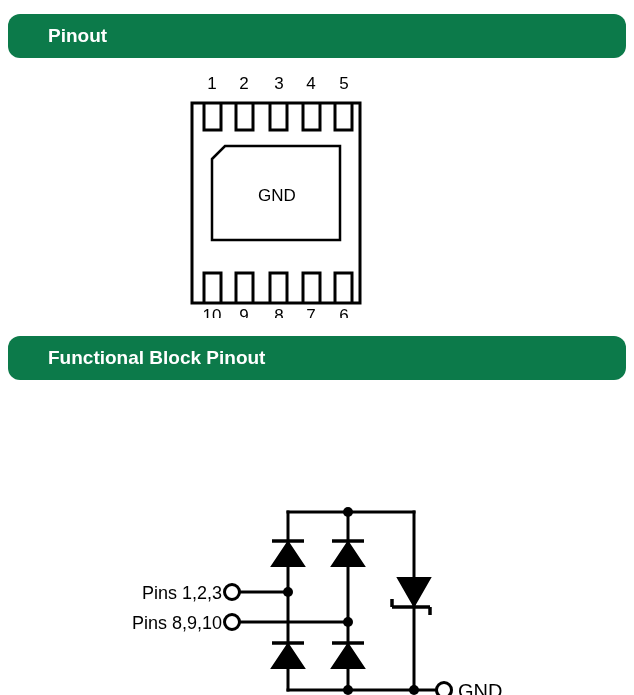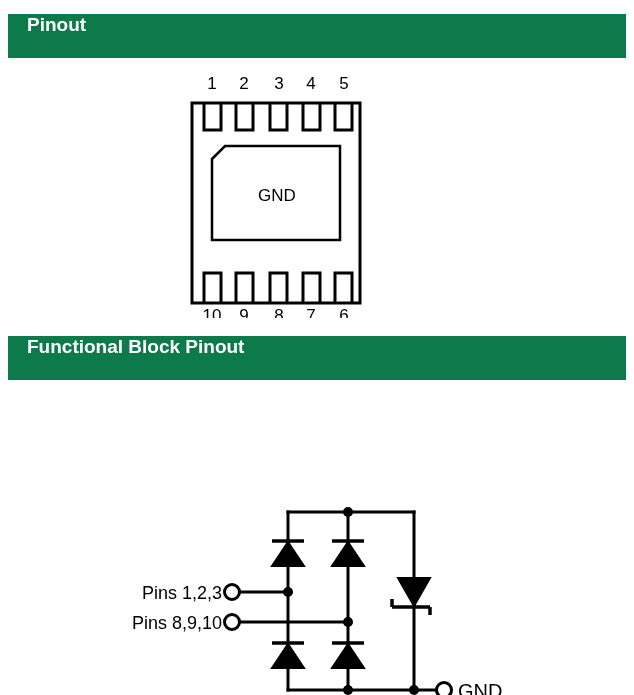--- a/index.html
+++ b/index.html
@@ -13,22 +13,24 @@
     font-family: "Liberation Sans", sans-serif;
     position: relative;
     overflow: hidden;
   }
   .section-header {
     background: #0c7a4a;
     color: #ffffff;
     font-size: 19px;
     font-weight: bold;
     display: flex;
-    padding-left: 19px;
+    align-items: center;
+    padding-left: 40px;
     box-sizing: border-box;
+    border-radius: 12px;
   }
   #pinout-header {
     position: absolute;
     left: 8px;
     top: 14px;
     width: 618px;
     height: 44px;
   }
   #fbd-header {
     position: absolute;

